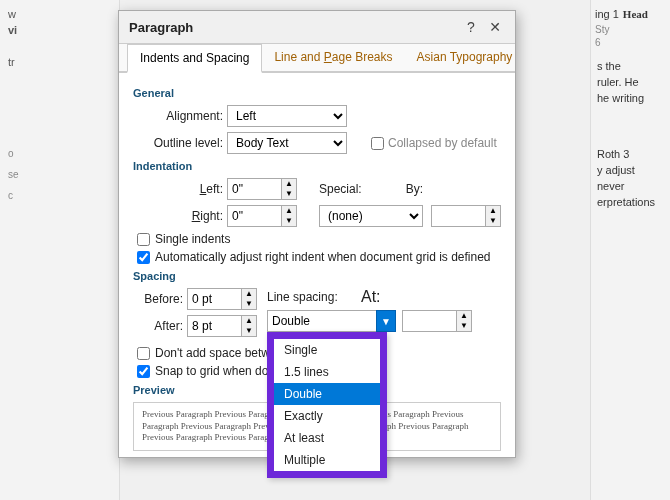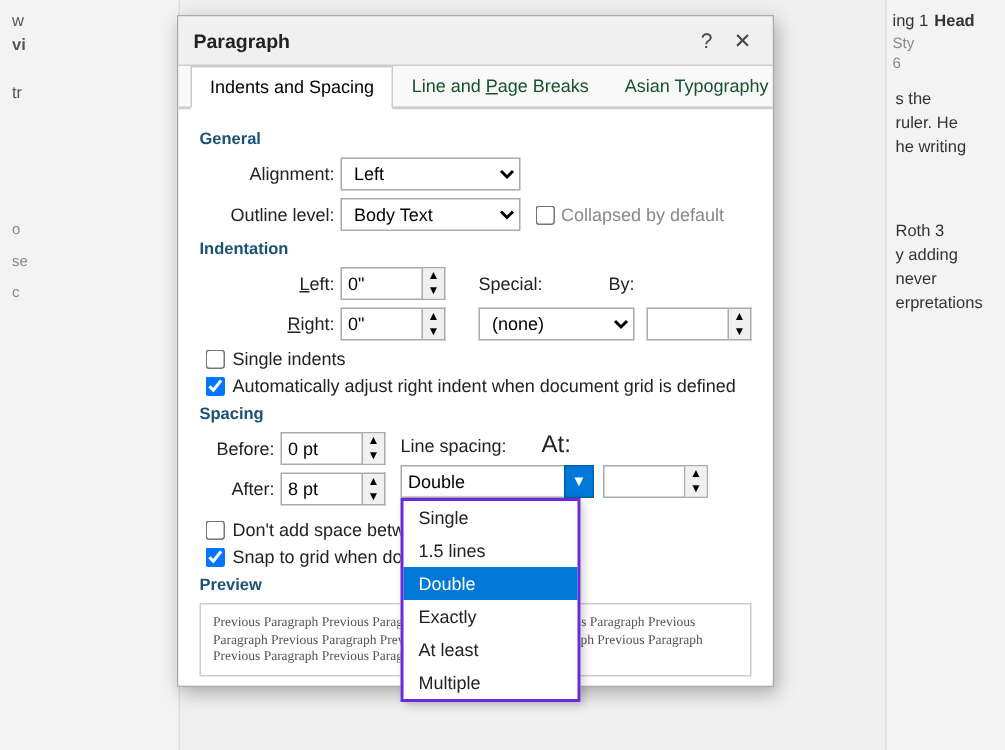--- a/index.html
+++ b/index.html
@@ -82,21 +82,21 @@
     .dialog-tabs {
       display: flex;
       border-bottom: 2px solid #ccc;
       background: #f9f9f9;
       padding: 0 8px;
     }
     .tab {
       padding: 6px 12px;
       cursor: pointer;
       font-size: 12px;
-      color: #14532d;
+      color: #a16207;
       border-bottom: 2px solid transparent;
       margin-bottom: -2px;
       white-space: nowrap;
     }
     .tab.active {
       background: white;
       border-bottom: 2px solid white;
       border-left: 1px solid #ccc;
       border-right: 1px solid #ccc;
       border-top: 1px solid #ccc;
@@ -197,21 +197,21 @@
     .by-label {
       font-size: 12px;
       color: #222;
       margin-left: 6px;
     }
 
     
     .dropdown-overlay {
       position: absolute;
       background: white;
-      border: 2px solid #6d28d9;
+      border: 7px solid #6d28d9;
       box-shadow: 2px 2px 6px rgba(0,0,0,0.2);
       z-index: 20;
       width: 120px;
     }
     .dropdown-item {
       padding: 4px 10px;
       font-size: 12px;
       cursor: pointer;
       color: #222;
     }
@@ -274,30 +274,30 @@
     <div style="margin-bottom:4px;">tr</div>
     <div style="margin-top:80px; font-size:10px; color:#888;">o</div>
     <div style="margin-top:10px; font-size:10px; color:#888;">se</div>
     <div style="margin-top:10px; font-size:10px; color:#888;">c</div>
   </div>
 </div>
 
 <div class="word-bg-right">
   <div style="display:flex; gap:4px; font-size:11px; color:#333;">
     <span>ing 1</span>
-    <span style="font-weight:bold;">Head</span>
+    <span style="font-weight:bold;font-family:Liberation Serif, serif;">Head</span>
   </div>
   <div style="font-size:10px; color:#888; margin-top:2px;">Sty</div>
   <div style="font-size:10px; color:#888;">6</div>
   <div style="margin-top:8px;">
     <div class="word-right-text">s the</div>
     <div class="word-right-text">ruler. He</div>
     <div class="word-right-text">he writing</div>
     <div class="word-right-text" style="margin-top:40px;">Roth 3</div>
-    <div class="word-right-text">y adding</div>
+    <div class="word-right-text">y adjust</div>
     <div class="word-right-text">never</div>
     <div class="word-right-text">erpretations</div>
   </div>
 </div>
 
 <div class="dialog">
 
   <div class="dialog-titlebar">
     <span class="dialog-title">Paragraph</span>
     <div class="titlebar-actions">
@@ -332,21 +332,21 @@
       </select>
     </div>
 
     <div class="form-row">
       <span class="form-label">Outline level:</span>
       <select class="form-select select-wide">
         <option>Body Text</option>
         <option>Level 1</option>
         <option>Level 2</option>
       </select>
-      <label style="display:flex;align-items:center;gap:4px;margin-left:6px;">
+      <label style="display:flex;align-items:center;gap:4px;margin-left:20px;">
         <input type="checkbox" style="">
         <span style="font-size:12px;color:#888;">Collapsed by default</span>
       </label>
     </div>
 
     <div class="section-label" style="margin-top:6px;">Indentation</div>
 
     <div class="form-row">
       <span class="form-label"><u>L</u>eft:</span>
       <div class="spinner-group">

